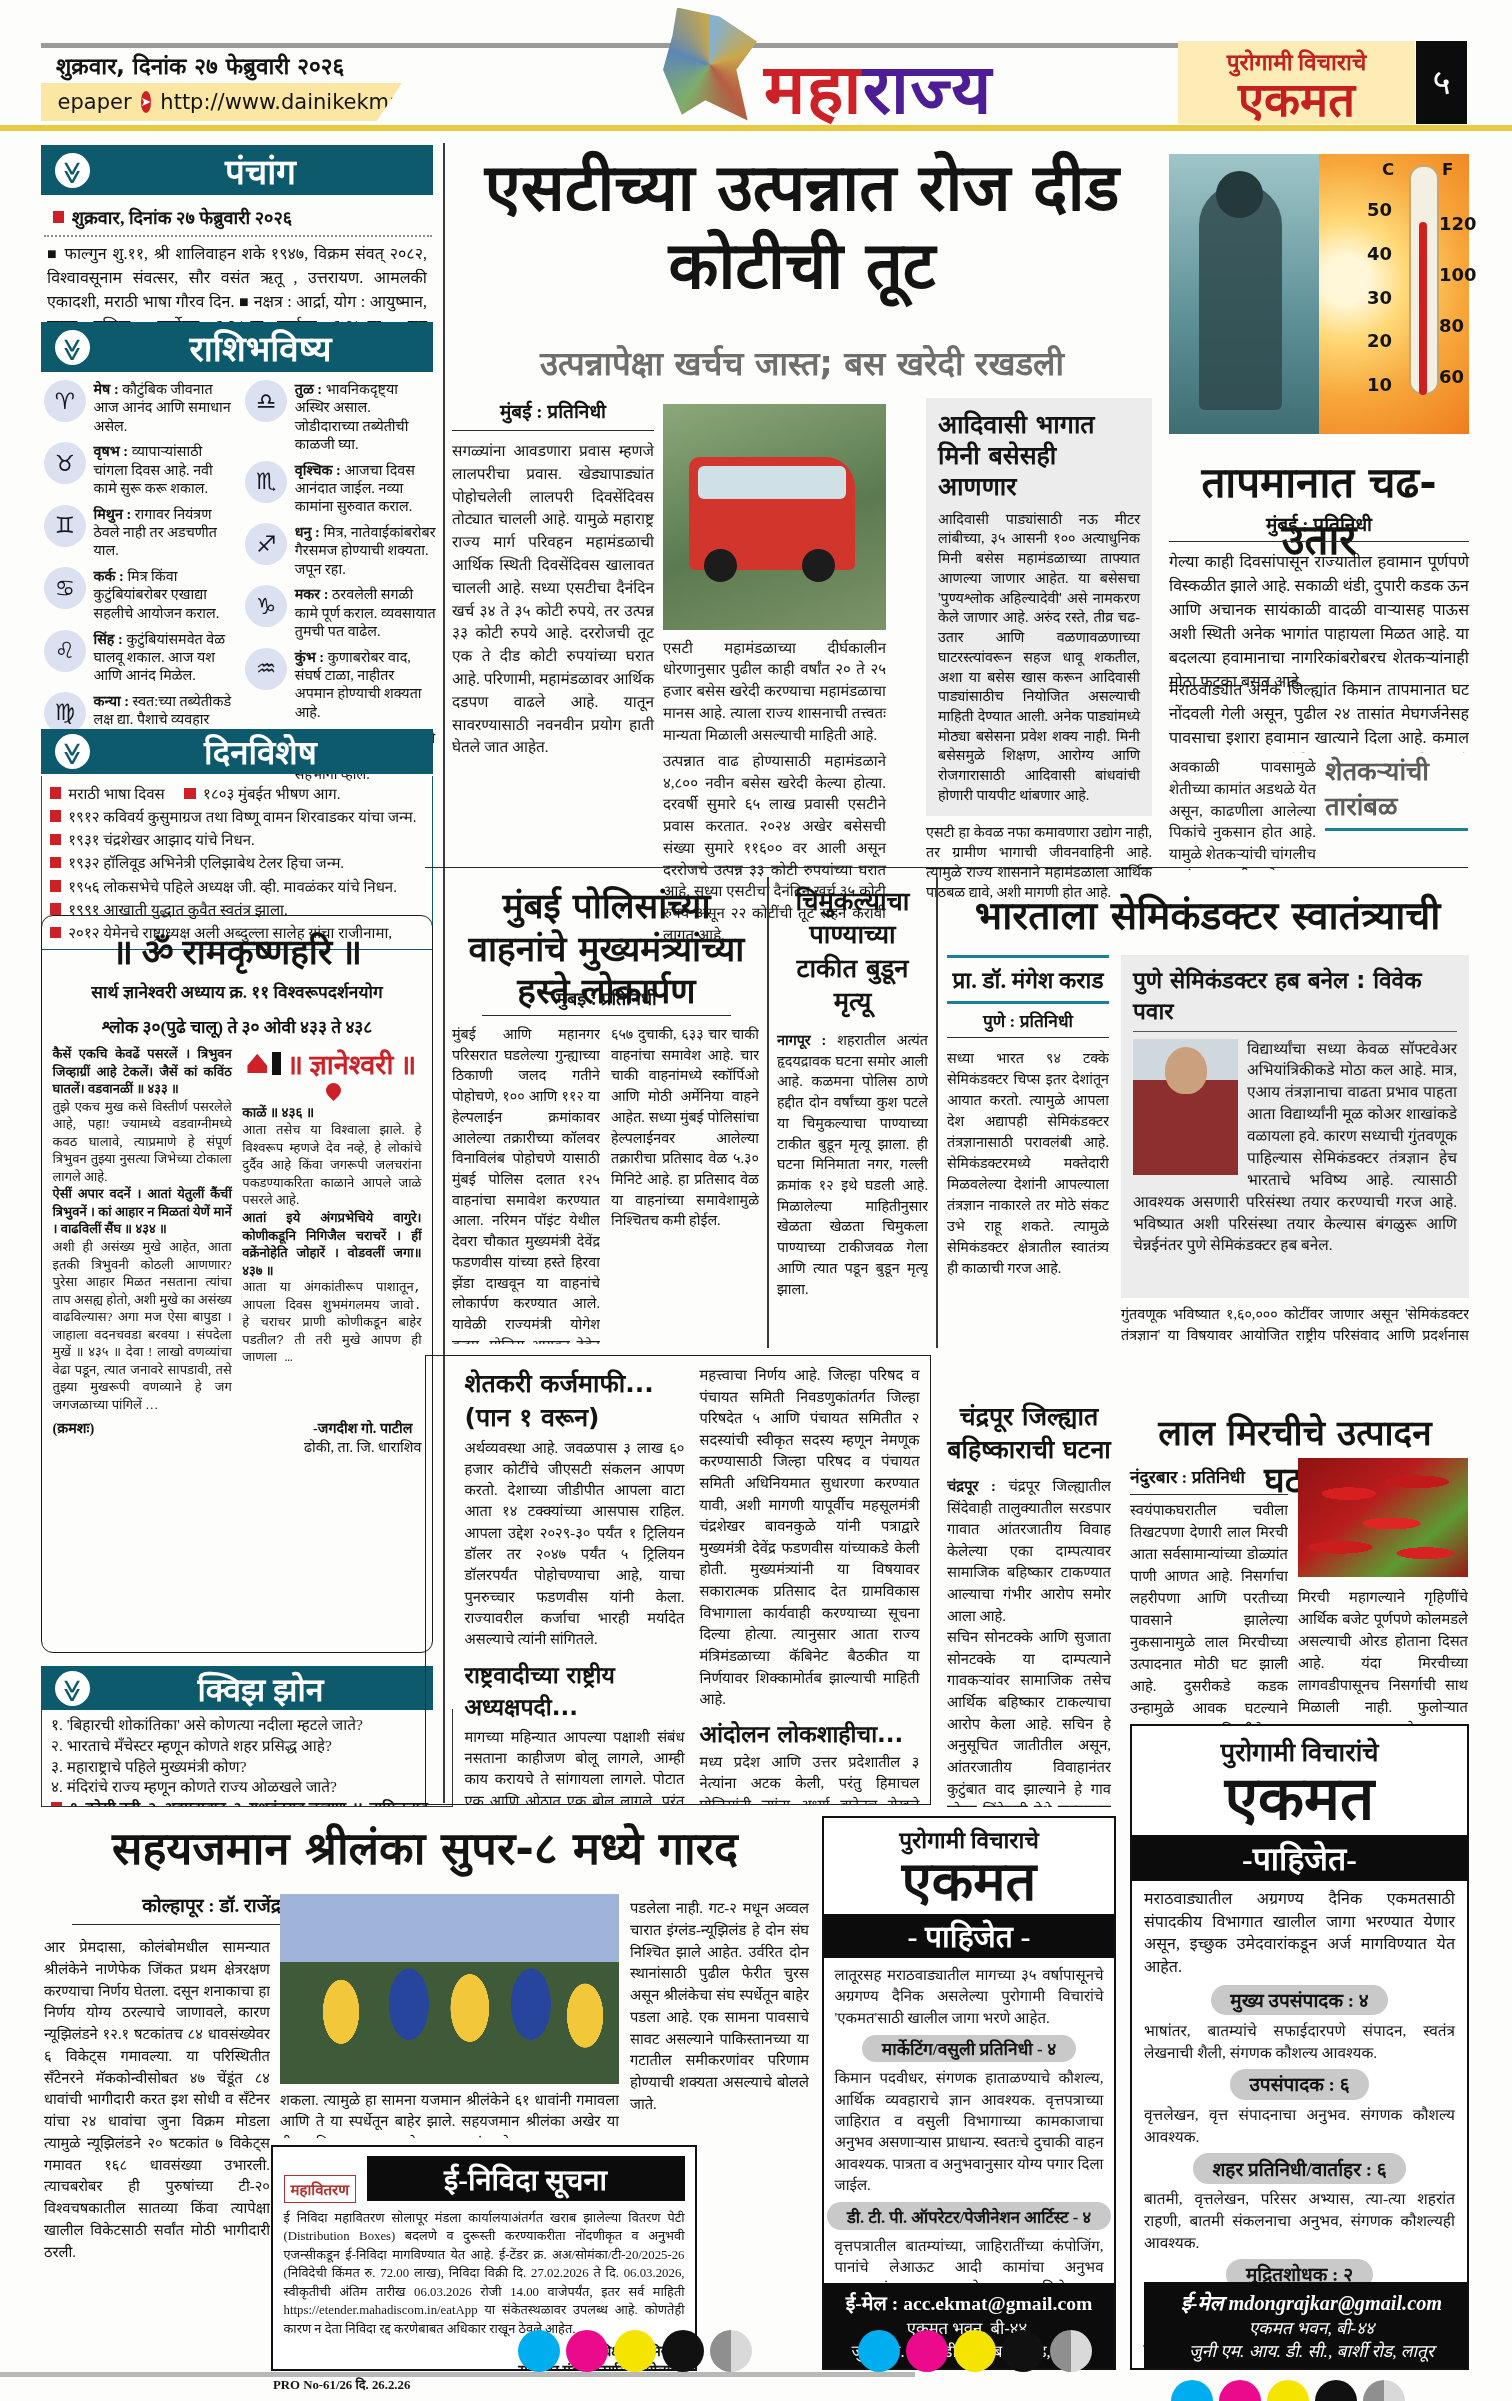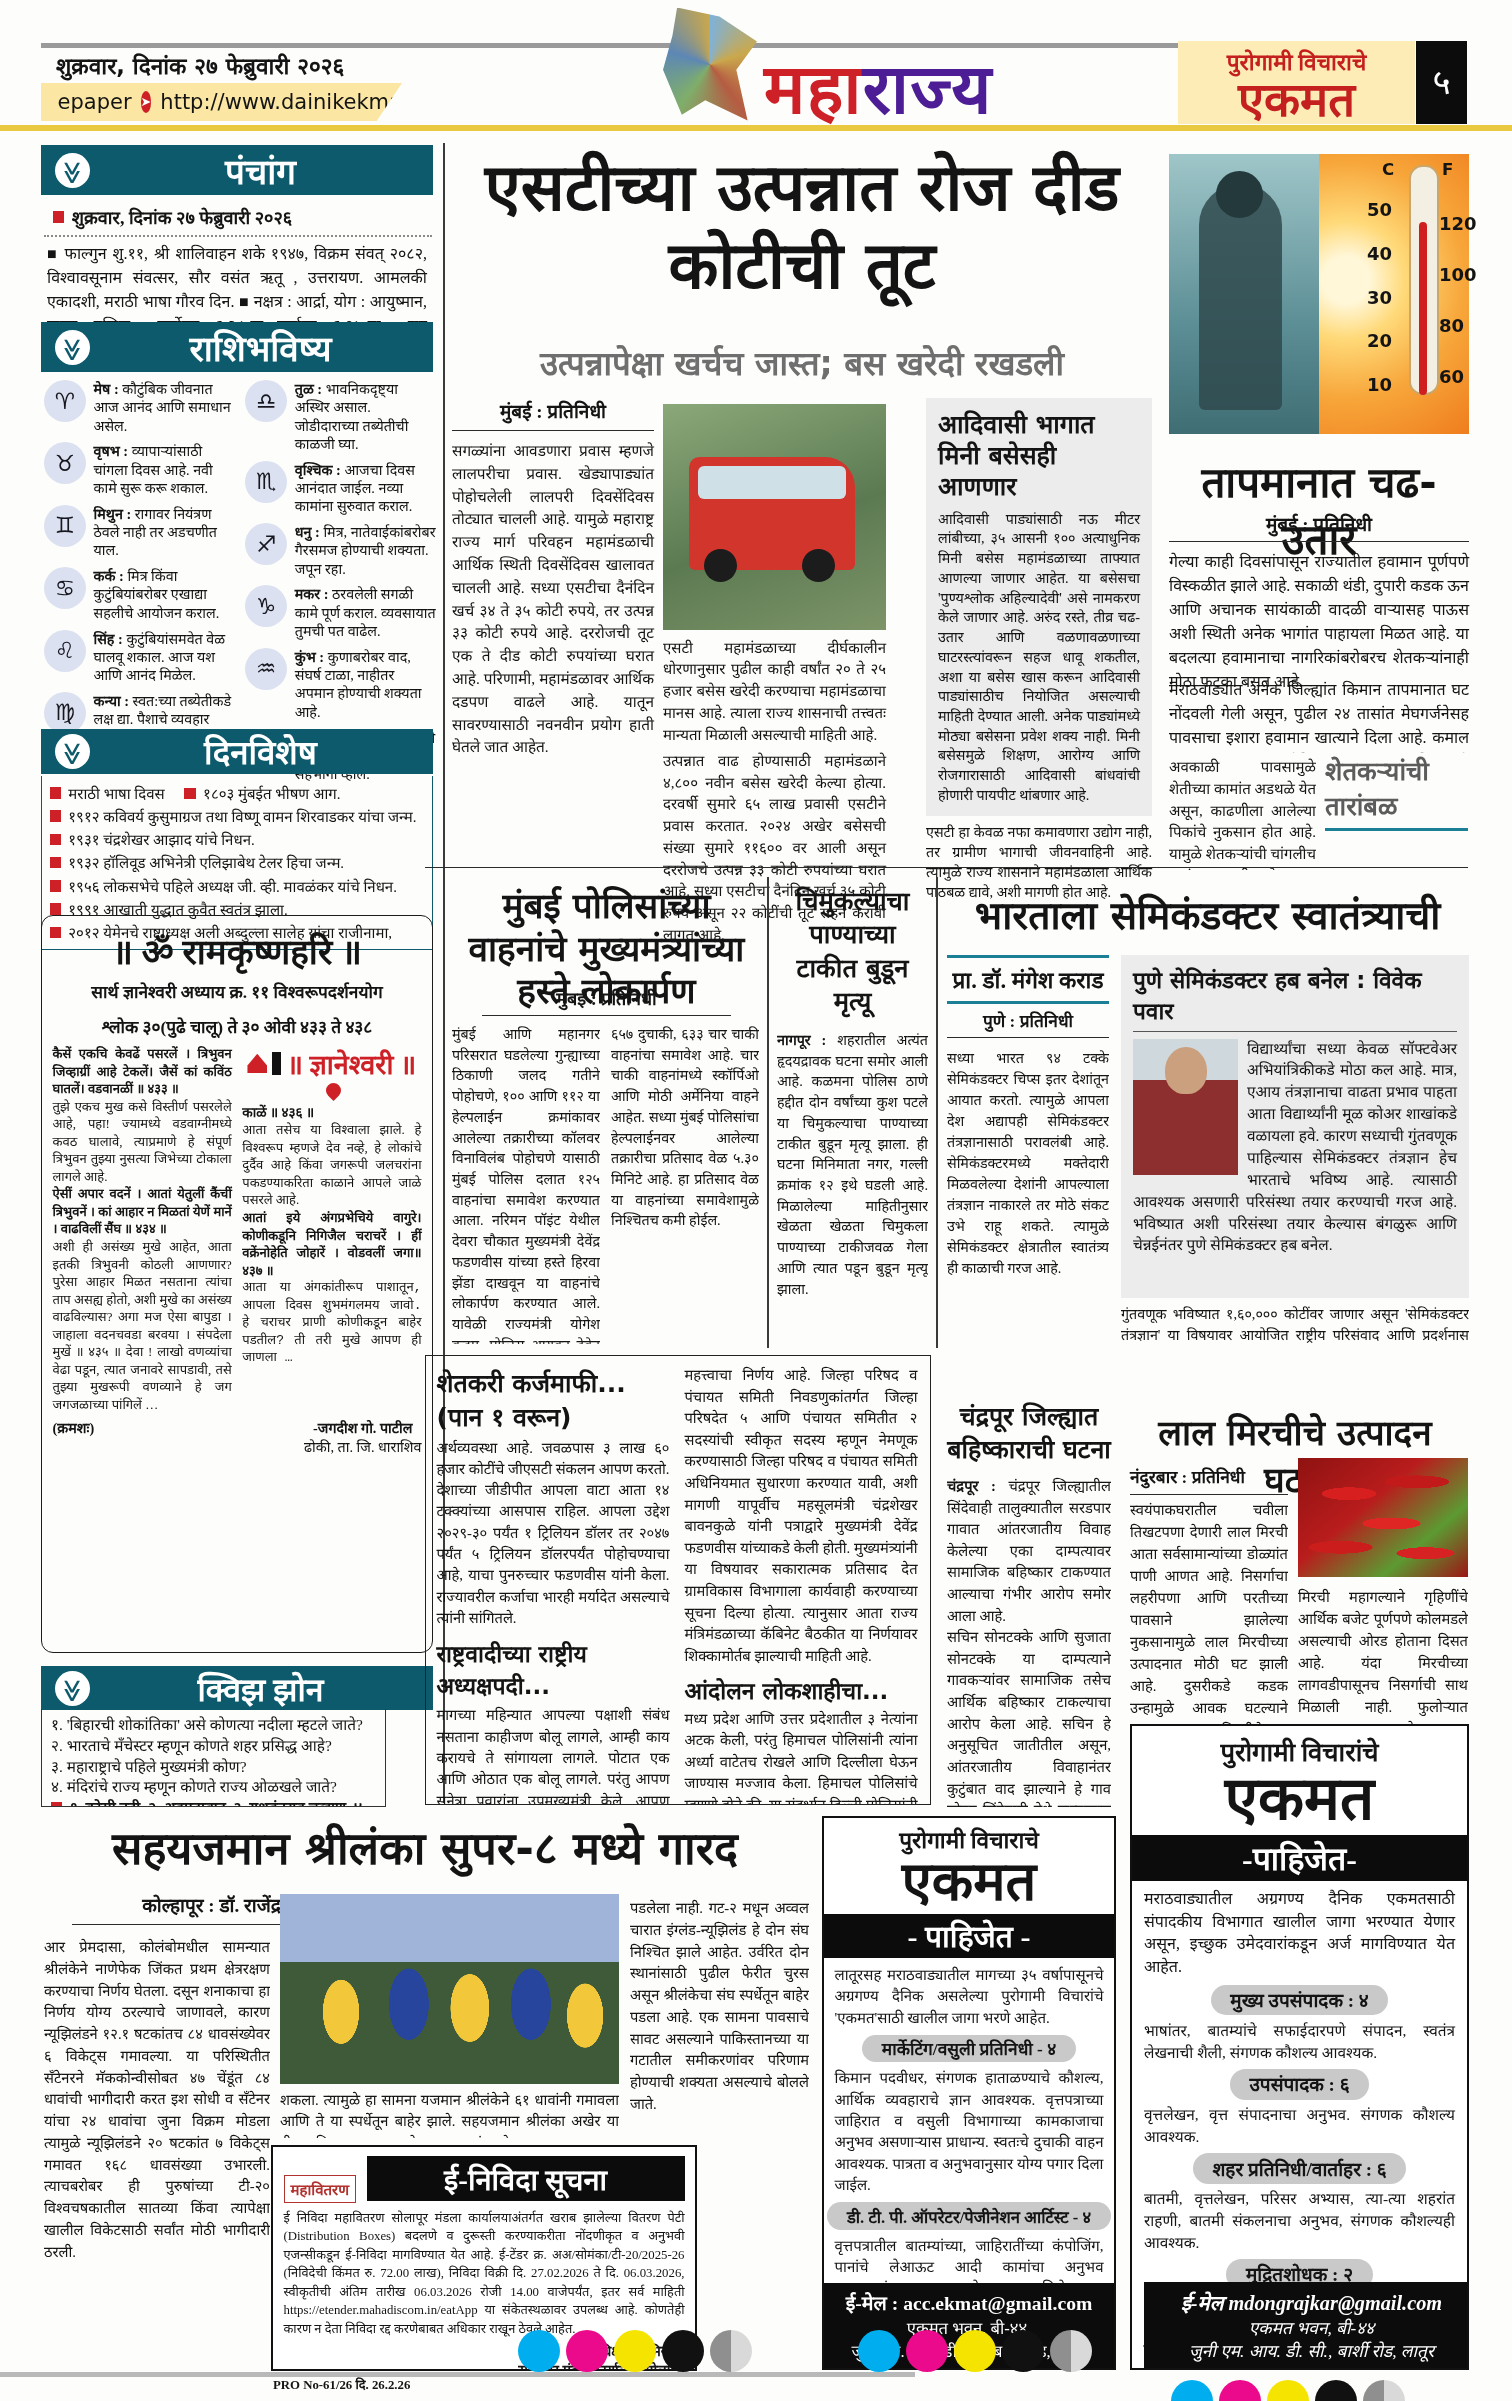--- a/index.html
+++ b/index.html
@@ -209,21 +209,21 @@
       <span>ढोकी, ता. जि. धाराशिव</span></span>
     </div>
   </div>
 
   <div class="abs teal-head" style="left:41px;top:1666px;width:392px;height:44px;font-size:32px;">
     <span class="chev">
         <span>≫</span>
       </span>
     <span style="margin:0 auto;">क्विझ झोन</span>
   </div>
-  <div class="abs" style="left:41px;top:1709px;width:345px;height:98px;border:1.5px solid #333;border-top:none;padding:6px 9px;box-sizing:border-box;font-size:15.4px;line-height:1.35;overflow:hidden;">
+  <div class="abs" style="left:41px;top:1709px;width:412px;height:98px;border:1.5px solid #333;border-top:none;padding:6px 9px;box-sizing:border-box;font-size:15.4px;line-height:1.35;overflow:hidden;">
     <div>१. 'बिहारची शोकांतिका' असे कोणत्या नदीला म्हटले जाते?</div>
     <div>२. भारताचे मँचेस्टर म्हणून कोणते शहर प्रसिद्ध आहे?</div>
     <div>३. महाराष्ट्राचे पहिले मुख्यमंत्री कोण?</div>
     <div>४. मंदिरांचे राज्य म्हणून कोणते राज्य ओळखले जाते?</div>
     <div style="display:flex;align-items:baseline;">
         <span class="rsq"></span>
         <span class="b">१. कोसी नदी, २. अहमदाबाद, ३. यशवंतराव चव्हाण, ४. तामिळनाडू</span>
       </div>
   </div>
 
@@ -299,21 +299,21 @@
   <div class="abs gray-box" style="left:1121px;top:955px;width:348px;height:343px;padding:9px 12px;box-sizing:border-box;overflow:hidden;">
     <div class="sans b" style="font-size:22.6px;border-bottom:1.5px solid #555;padding-bottom:4.5px;">पुणे सेमिकंडक्टर हब बनेल : विवेक पवार</div>
     <div style="float:left;width:105px;height:136px;margin:7.5px 9px 3px 0;background:linear-gradient(180deg,#cfd8dc 0 30%,#8d2f2f 30% 100%);position:relative;">
       <div style="position:absolute;left:32px;top:7.5px;width:42px;height:47px;background:#caa07e;border-radius:50% 50% 45% 45%;"></div>
     </div>
     <div class="jt" style="font-size:15.4px;line-height:1.42;margin-top:6px;">विद्यार्थ्यांचा सध्या केवळ सॉफ्टवेअर अभियांत्रिकीकडे मोठा कल आहे. मात्र, एआय तंत्रज्ञानाचा वाढता प्रभाव पाहता आता विद्यार्थ्यांनी मूळ कोअर शाखांकडे वळायला हवे. कारण सध्याची गुंतवणूक पाहिल्यास सेमिकंडक्टर तंत्रज्ञान हेच भारताचे भविष्य आहे. त्यासाठी आवश्यक असणारी परिसंस्था तयार करण्याची गरज आहे. भविष्यात अशी परिसंस्था तयार केल्यास बंगळुरू आणि चेन्नईनंतर पुणे सेमिकंडक्टर हब बनेल.</div>
   </div>
   <div class="abs jt" style="left:1121px;top:1304px;width:348px;height:42px;overflow:hidden;font-size:14.3px;line-height:1.45;">गुंतवणूक भविष्यात १,६०,००० कोटींवर जाणार असून 'सेमिकंडक्टर तंत्रज्ञान' या विषयावर आयोजित राष्ट्रीय परिसंवाद आणि प्रदर्शनास उद्योगक्षेत्रातील नामवंत उपस्थित होते.</div>
 
   <div class="abs" style="left:425px;top:1355px;width:506px;height:450px;border:1.9px solid #222;padding:9px 10.5px;box-sizing:border-box;display:flex;gap:15px;overflow:hidden;">
-    <div style="width:233px;">
+    <div style="width:233px;margin-left:28px;">
       <div class="sans b" style="font-size:25px;">शेतकरी कर्जमाफी... (पान १ वरून)</div>
       <div class="jt" style="font-size:14.7px;line-height:1.45;margin-top:4.5px;">अर्थव्यवस्था आहे. जवळपास ३ लाख ६० हजार कोटींचे जीएसटी संकलन आपण करतो. देशाच्या जीडीपीत आपला वाटा आता १४ टक्क्यांच्या आसपास राहिल. आपला उद्देश २०२९-३० पर्यंत १ ट्रिलियन डॉलर तर २०४७ पर्यंत ५ ट्रिलियन डॉलरपर्यंत पोहोचण्याचा आहे, याचा पुनरुच्चार फडणवीस यांनी केला. राज्यावरील कर्जाचा भारही मर्यादेत असल्याचे त्यांनी सांगितले.</div>
       <div class="sans b" style="font-size:23px;margin-top:7.5px;">राष्ट्रवादीच्या राष्ट्रीय अध्यक्षपदी...</div>
       <div class="jt" style="font-size:14.7px;line-height:1.45;margin-top:4.5px;">मागच्या महिन्यात आपल्या पक्षाशी संबंध नसताना काहीजण बोलू लागले, आम्ही काय करायचे ते सांगायला लागले. पोटात एक आणि ओठात एक बोलू लागले. परंतु आपण सुनेत्रा पवारांना उपमुख्यमंत्री केले. आपण योग्यवेळी योग्य निर्णय केला. आता आपल्याला अजित पवारांच्या आदर्शांवर पुढे जायचे आहे. आता आपण नव्या अध्यक्षांच्या नेतृत्वात वाटचाल करणार आहोत. आपण सर्वजण एकत्र आलो आहोत. सगळ्या प्रांतातील ठिकाणी आले आहेत, असे म्हणत प्रफुल्ल पटेल यांनी सुनेत्रा पवारांच्या नावाची घोषणा केली.</div>
 
     </div>
     <div style="width:233px;">
       <div class="jt" style="font-size:14.7px;line-height:1.47;">महत्त्वाचा निर्णय आहे. जिल्हा परिषद व पंचायत समिती निवडणुकांतर्गत जिल्हा परिषदेत ५ आणि पंचायत समितीत २ सदस्यांची स्वीकृत सदस्य म्हणून नेमणूक करण्यासाठी जिल्हा परिषद व पंचायत समिती अधिनियमात सुधारणा करण्यात यावी, अशी मागणी यापूर्वीच महसूलमंत्री चंद्रशेखर बावनकुळे यांनी पत्राद्वारे मुख्यमंत्री देवेंद्र फडणवीस यांच्याकडे केली होती. मुख्यमंत्र्यांनी या विषयावर सकारात्मक प्रतिसाद देत ग्रामविकास विभागाला कार्यवाही करण्याच्या सूचना दिल्या होत्या. त्यानुसार आता राज्य मंत्रिमंडळाच्या कॅबिनेट बैठकीत या निर्णयावर शिक्कामोर्तब झाल्याची माहिती आहे.</div>
       <div class="sans b" style="font-size:23px;margin-top:6px;">आंदोलन लोकशाहीचा...</div>
       <div class="jt" style="font-size:14.7px;line-height:1.47;margin-top:3px;">मध्य प्रदेश आणि उत्तर प्रदेशातील ३ नेत्यांना अटक केली, परंतु हिमाचल पोलिसांनी त्यांना अर्ध्या वाटेतच रोखले आणि दिल्लीला घेऊन जाण्यास मज्जाव केला. हिमाचल पोलिसांचे म्हणणे होते की, या संदर्भात दिल्ली पोलिसांनी कोणतीही औपचारिक माहिती दिली नाही. हिमाचलमध्ये साध्या वेशात येऊन पाहुण्यांना ताब्यात घेण्यात आले. न्यायालयात सुनावणीदरम्यानही दोन्ही पोलिसांमध्ये वाद होत राहिला. यानंतर न्यायाधीशांनी कागदपत्रे तयार करण्यास सांगितले असता, दिल्ली पोलिसांनी पुन्हा कोणतीही कागदोपत्री कारवाई न करता तिन्ही नेत्यांना घेऊन गेले.</div>

